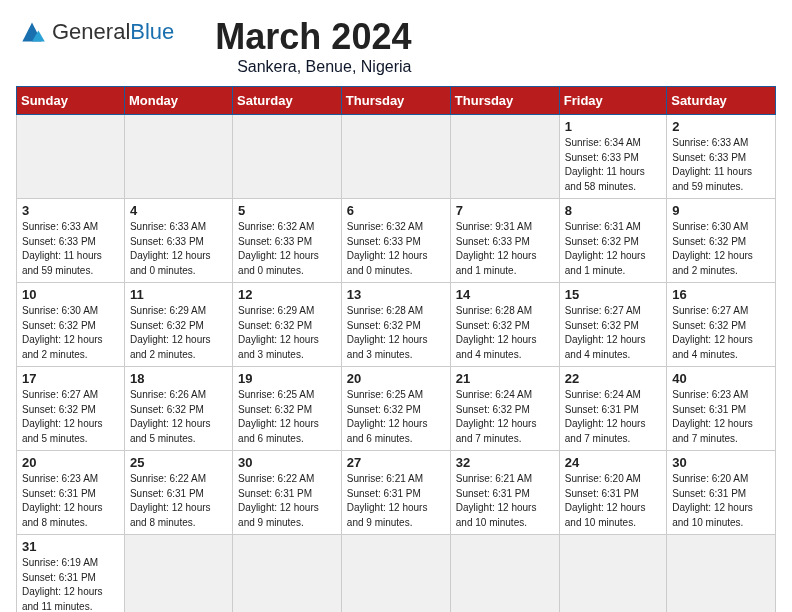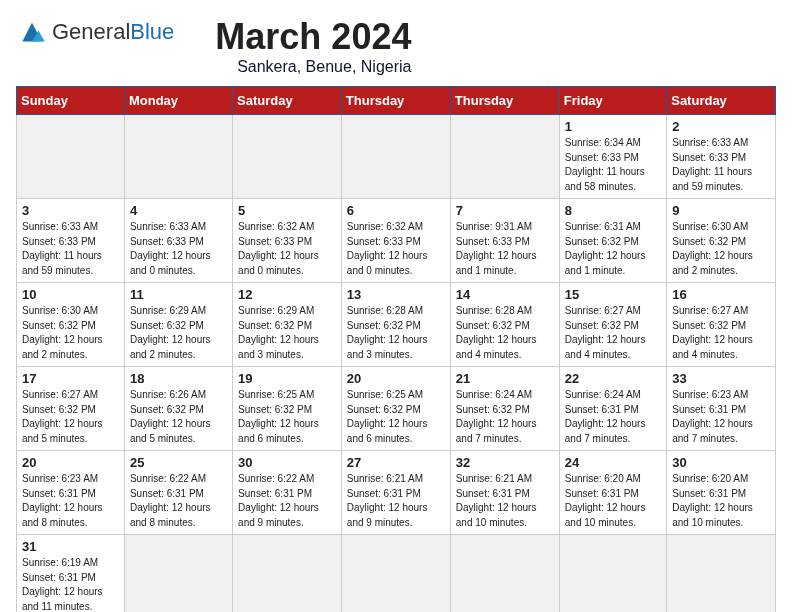--- a/index.html
+++ b/index.html
@@ -279,21 +279,21 @@
 and 7 minutes.</div>
         </td>
         <td>
           <span class="day-number">22</span>
           <div class="day-info">Sunrise: 6:24 AM
 Sunset: 6:31 PM
 Daylight: 12 hours
 and 7 minutes.</div>
         </td>
         <td>
-          <span class="day-number">33</span>
+          <span class="day-number">40</span>
           <div class="day-info">Sunrise: 6:23 AM
 Sunset: 6:31 PM
 Daylight: 12 hours
 and 7 minutes.</div>
         </td>
       </tr>
       <tr class="week-row">
         <td>
           <span class="day-number">20</span>
           <div class="day-info">Sunrise: 6:23 AM

